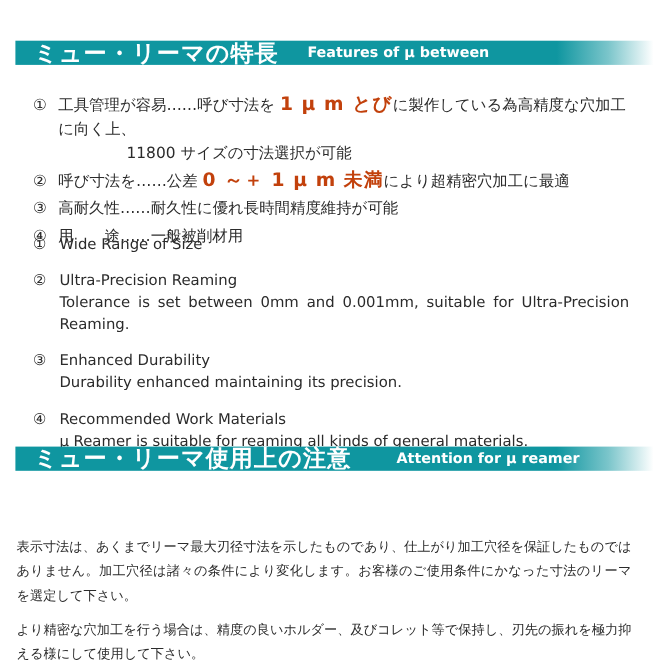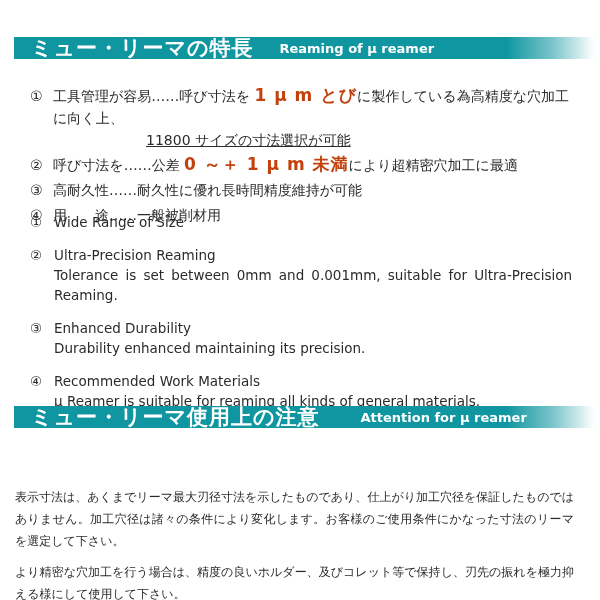--- a/index.html
+++ b/index.html
@@ -57,21 +57,21 @@
     margin-right: 5px;
   }
   .jp-item .txt { flex: 1; }
   .hl-red {
     color: #c2410c;
     font-weight: bold;
     font-size: 17px;
     line-height: 1;
     letter-spacing: 1px;
   }
-  .jp-line2 { margin-left: 93px; text-decoration: underline; }
+  .jp-line2 { margin-left: 62px; }
 
   
   .en-list {
     position: absolute;
     top: 212px; left: 30px; right: 28px;
     font-size: 13.5px;
     line-height: 20px;
   }
   .en-item {
     display: flex;
@@ -94,21 +94,21 @@
   }
   .notes p { margin: 0 0 9px 0; }
 </style>
 </head>
 <body>
 
 <div class="page">
 
   <div class="header-bar bar1">
     <span class="bar-title-jp">ミュー・リーマの特長</span>
-    <span class="bar-title-en">Reaming of μ reamer</span>
+    <span class="bar-title-en">Features of μ between</span>
   </div>
 
   <div class="jp-list">
     <div class="jp-item">
       <span class="num">①</span>
       <div class="txt">
         <span>工具管理が容易……呼び寸法を </span><span class="hl-red">1 μ m とび</span><span>に製作している為高精度な穴加工に向く上、</span>
         <div class="jp-line2">11800 サイズの寸法選択が可能</div>
       </div>
     </div>

